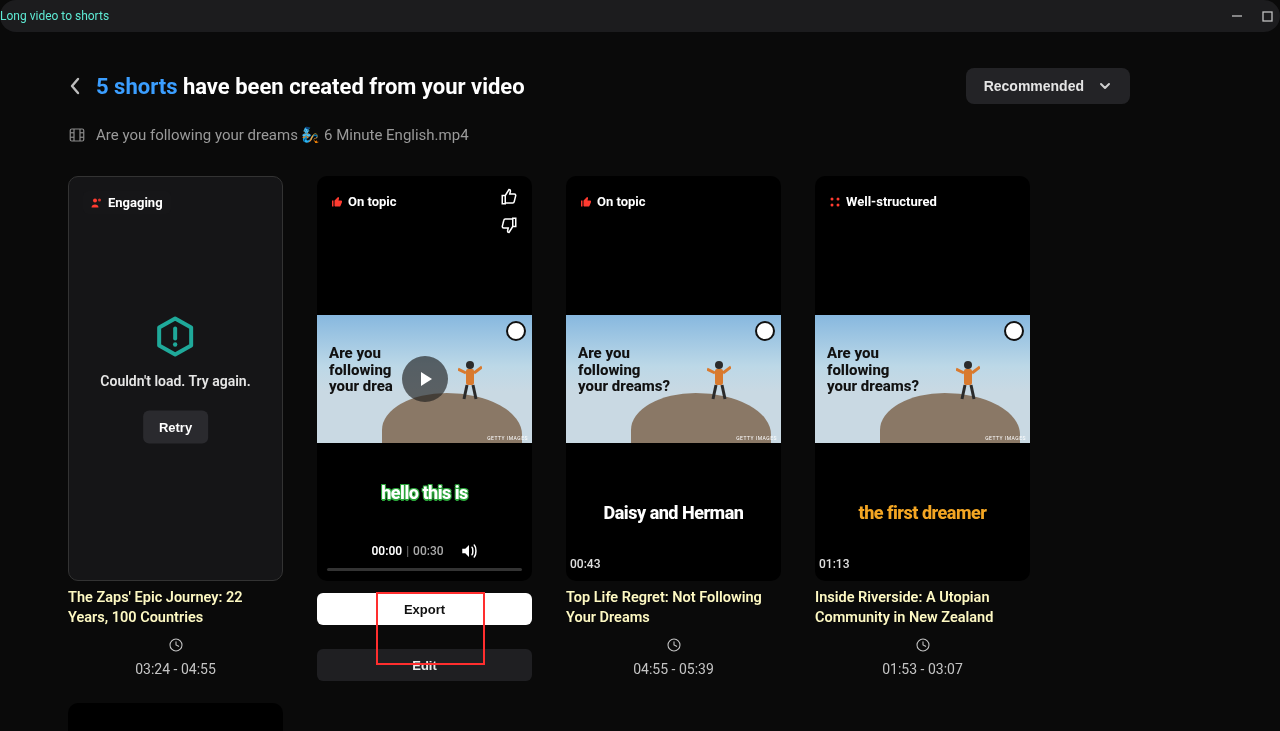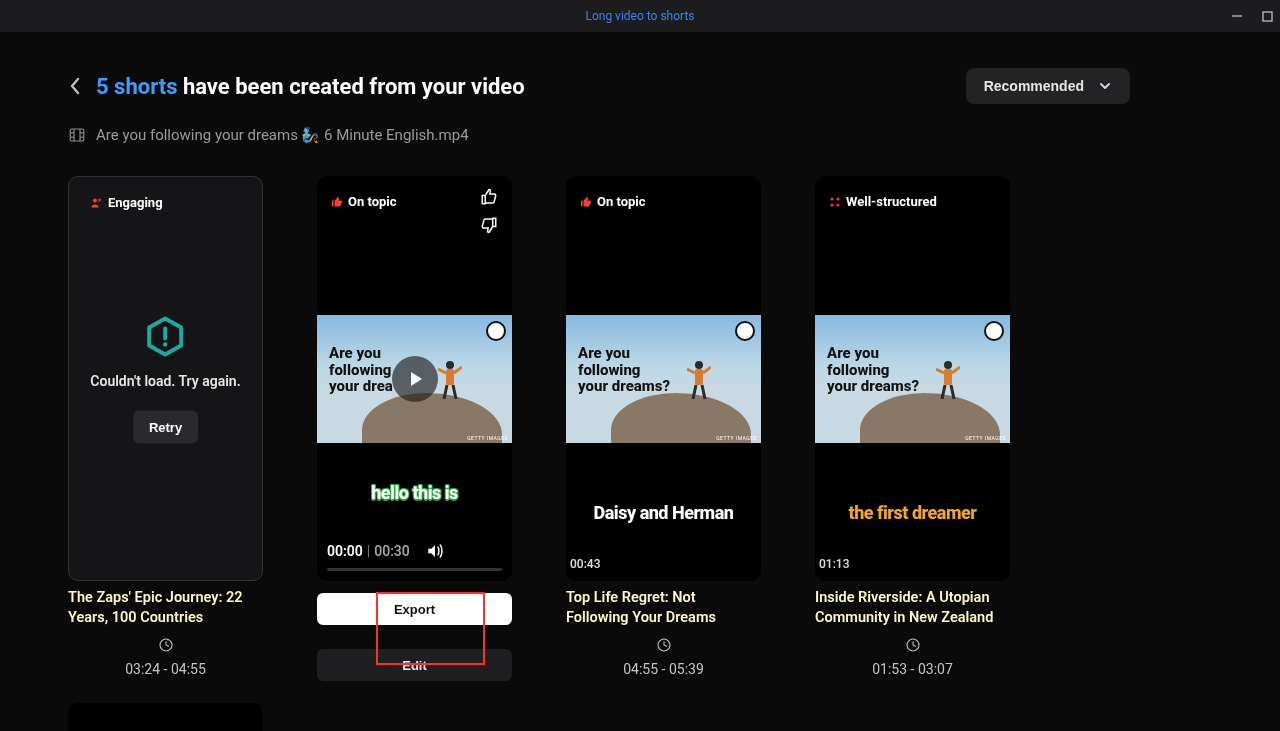--- a/index.html
+++ b/index.html
@@ -9,24 +9,25 @@
     font-family: -apple-system, BlinkMacSystemFont, "Segoe UI", Roboto, Arial, sans-serif;
     width: 1280px;
     height: 731px;
     overflow: hidden;
   }
   .titlebar {
     height: 32px;
     background: #1c1c1e;
     display: flex;
     align-items: center;
-    justify-content: center;
+    justify-content: flex-start;
     position: relative;
     font-size: 12px;
-    color: #3b82f6;
+    color: #5eead4;
+    border-radius: 16px;
   }
   .titlebar .win-controls {
     position: absolute;
     right: 6px;
     top: 0;
     height: 100%;
     display: flex;
     align-items: center;
     gap: 16px;
     color: #c0c0c0;
@@ -66,21 +67,21 @@
     gap: 10px;
     font-size: 15px;
     color: #9a9a9a;
     margin-bottom: 32px;
   }
   .grid {
     display: grid;
     grid-template-columns: repeat(4, 227px);
     gap: 22px;
   }
-  .card { width: 195px; }
+  .card { width: 215px; }
   .thumb {
     width: 100%;
     height: 405px;
     background: #000;
     border-radius: 10px;
     position: relative;
     overflow: hidden;
     display: flex;
     flex-direction: column;
   }
@@ -227,22 +228,22 @@
     display: flex;
     align-items: center;
     justify-content: center;
     cursor: pointer;
     z-index: 3;
   }
   .controls-row {
     padding: 0 10px 8px 10px;
     display: flex;
     align-items: center;
-    justify-content: flex-start;
-    font-size: 14px;
+    justify-content: center;
+    font-size: 12px;
     color: #fff;
     font-weight: 600;
     gap: 16px;
   }
   .time-group span.sep { margin: 0 4px; color: #777; font-weight: 400; }
   .time-group .dur { color: #aaa; font-weight: 500; }
   .progress {
     height: 3px;
     width: calc(100% - 20px);
     margin: 0 10px 10px;

